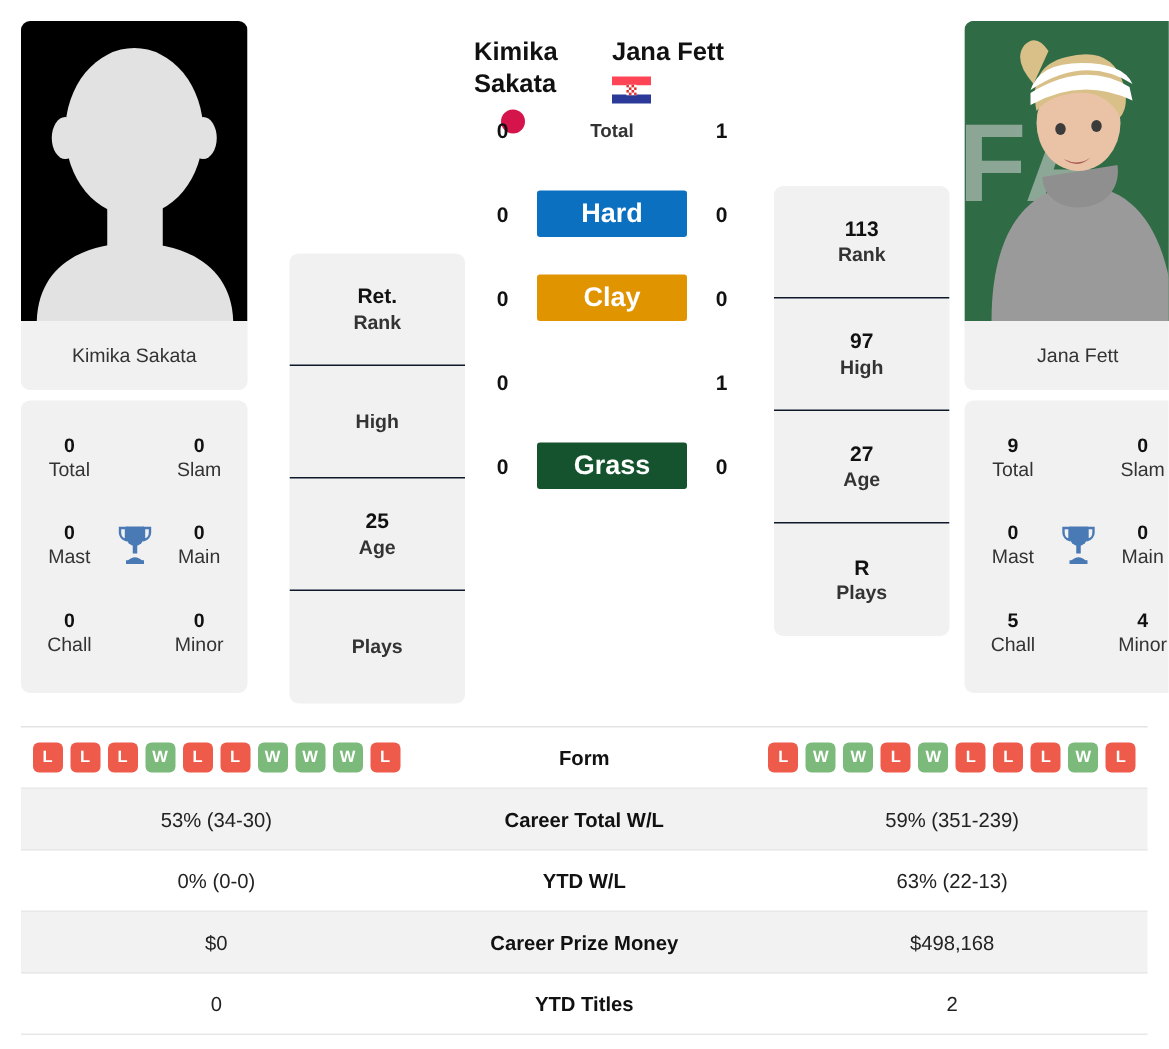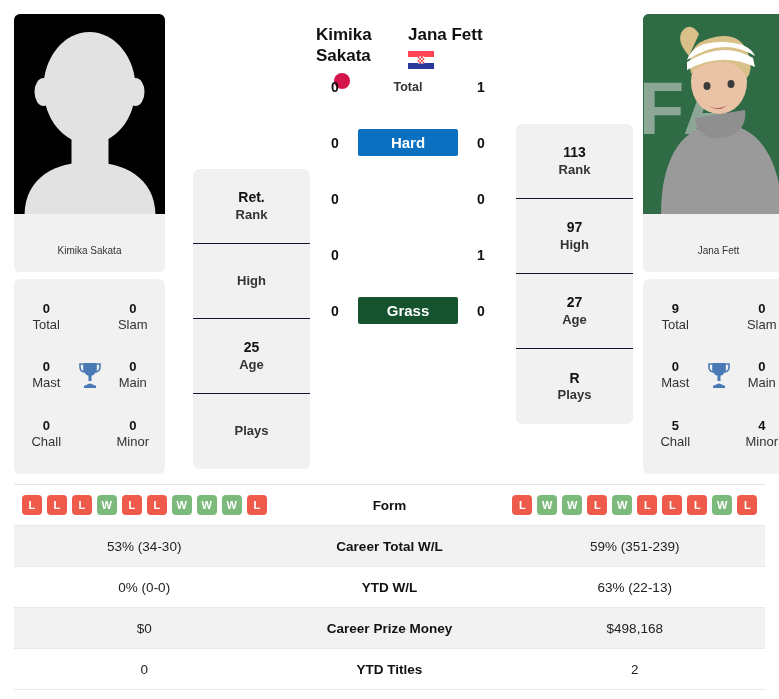--- a/index.html
+++ b/index.html
@@ -40,23 +40,23 @@
   .photo-left { background: #000000; }
   .avatar-silhouette {
     position: absolute;
     left: 50%;
     top: 12px;
     transform: translateX(-50%);
   }
   .photo-right { background: #2d6b3f; }
   .photo-name {
     text-align: center;
-    font-size: 10px;
+    font-size: 13px;
     color: #333;
-    padding: 31px 4px 16px 4px;
+    padding: 15px 4px 16px 4px;
     background: #f1f1f1;
   }
 
   
   .trophy-card {
     width: 151px;
     flex: 0 0 151px;
     background: #f1f1f1;
     border-radius: 6px;
     margin-top: 7px;
@@ -155,21 +155,21 @@
   .srow .num {
     width: 26px;
     text-align: center;
     font-size: 14px;
     font-weight: bold;
     color: #111;
   }
   .badge {
     width: 100px;
     text-align: center;
-    font-size: 15px;
+    font-size: 18px;
     font-weight: bold;
     color: #ffffff;
     padding: 5px 0;
     border-radius: 2px;
   }
   .badge.plain {
     color: #333;
     font-weight: bold;
     background: transparent;
     font-size: 12.5px;
@@ -344,20 +344,21 @@
           <div class="badge plain">Total</div>
           <div class="num">1</div>
         </div>
         <div class="srow">
           <div class="num">0</div>
           <div class="badge" style="background: rgb(11, 112, 192);">Hard</div>
           <div class="num">0</div>
         </div>
         <div class="srow">
           <div class="num">0</div>
+          <div class="badge" style="background: rgb(224, 148, 0);">Clay</div>
           <div class="num">0</div>
         </div>
         <div class="srow">
           <div class="num">0</div>
           <div class="num">1</div>
         </div>
         <div class="srow">
           <div class="num">0</div>
           <div class="badge" style="background: #14532d;">Grass</div>
           <div class="num">0</div>

